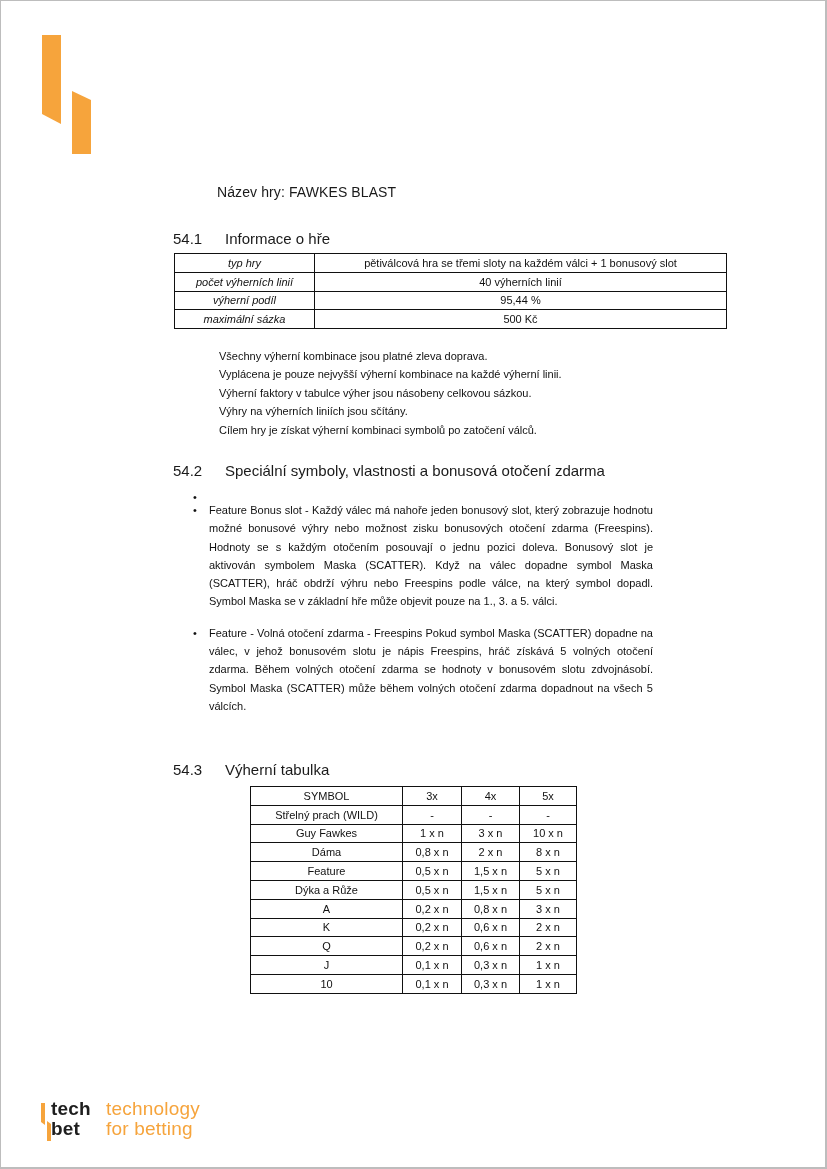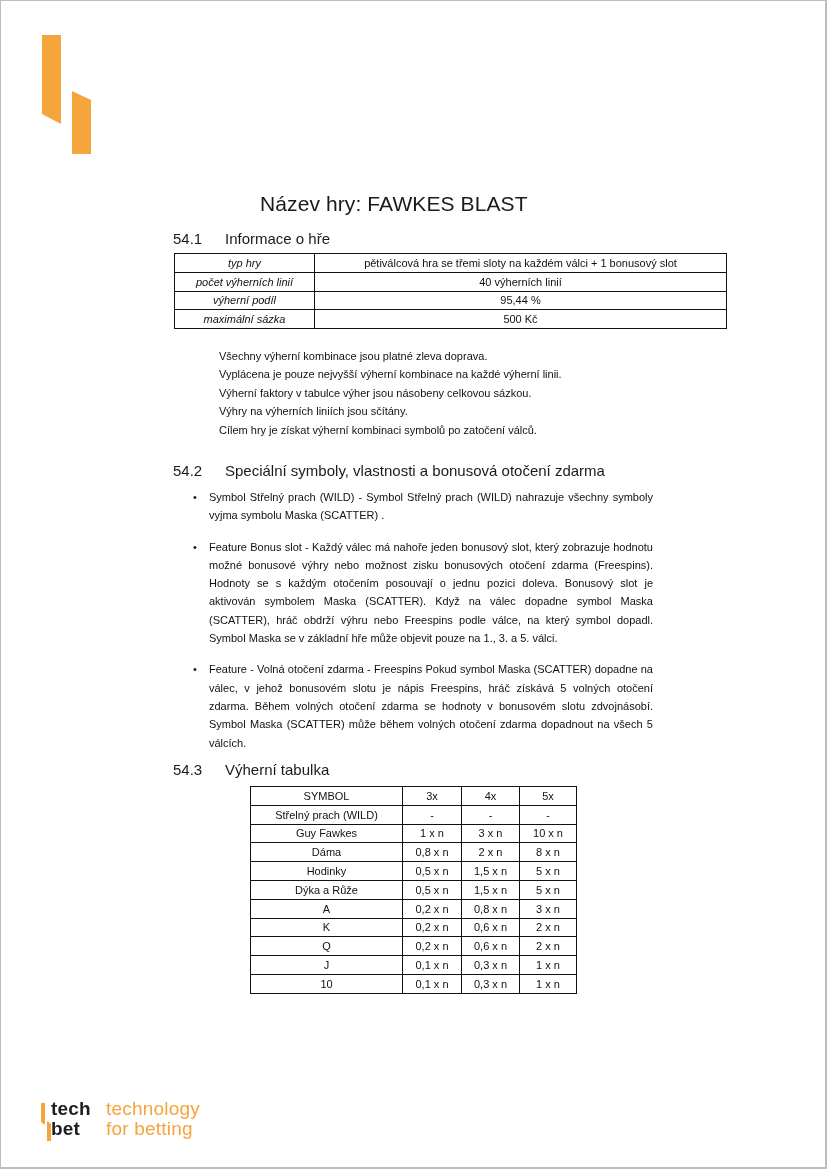--- a/index.html
+++ b/index.html
@@ -8,22 +8,22 @@
     .page {
       position: absolute; left: 0; top: 0; width: 827px; height: 1169px;
       border: 1px solid #bdbdbd; border-right-width: 2px; border-bottom-width: 2px;
       background: #fff;
     }
     
     .top-logo { position: absolute; left: 40px; top: 33px; width: 52px; height: 122px; }
     .top-logo svg { width: 100%; height: 100%; display: block; }
 
     .title {
-      position: absolute; left: 216px; top: 191px;
-      font-size: 21px; color: #1a1a1a; letter-spacing: 0.1px; margin-left: 43px;
+      position: absolute; left: 216px; top: 183px;
+      font-size: 14px; color: #1a1a1a; letter-spacing: 0.1px;
     }
     .sec-head {
       position: absolute; left: 172px; font-size: 15px; color: #1a1a1a;
     }
     .sec-head .num { display: inline-block; width: 52px; }
 
     table.info {
       position: absolute; left: 173px; top: 252px; width: 553px;
       border-collapse: collapse; font-size: 11px;
     }
@@ -118,21 +118,20 @@
     <p>Cílem hry je získat výherní kombinaci symbolů po zatočení válců.</p>
   </div>
 
   <div class="sec-head" style="top:461px;">
     <span class="num">54.2</span><span>Speciální symboly, vlastnosti a bonusová otočení zdarma</span>
   </div>
 
   <ul class="features">
     <li>
       <span class="bullet">•</span>
-      <span>Symbol Střelný prach (WILD) - Symbol Střelný prach (WILD) nahrazuje všechny symboly vyjma symbolu Maska (SCATTER) .</span>
     </li>
     <li>
       <span class="bullet">•</span>
       <span>Feature Bonus slot - Každý válec má nahoře jeden bonusový slot, který zobrazuje hodnotu možné bonusové výhry nebo možnost zisku bonusových otočení zdarma (Freespins). Hodnoty se s každým otočením posouvají o jednu pozici doleva. Bonusový slot je aktivován symbolem Maska (SCATTER). Když na válec dopadne symbol Maska (SCATTER), hráč obdrží výhru nebo Freespins podle válce, na který symbol dopadl. Symbol Maska se v základní hře může objevit pouze na 1., 3. a 5. válci.</span>
     </li>
     <li style="margin-bottom:0;">
       <span class="bullet">•</span>
       <span>Feature - Volná otočení zdarma - Freespins Pokud symbol Maska (SCATTER) dopadne na válec, v jehož bonusovém slotu je nápis Freespins, hráč získává 5 volných otočení zdarma. Během volných otočení zdarma se hodnoty v bonusovém slotu zdvojnásobí. Symbol Maska (SCATTER) může během volných otočení zdarma dopadnout na všech 5 válcích.</span>
     </li>
   </ul>
@@ -161,21 +160,21 @@
         <td>3 x n</td>
         <td>10 x n</td>
       </tr>
       <tr>
         <td>Dáma</td>
         <td>0,8 x n</td>
         <td>2 x n</td>
         <td>8 x n</td>
       </tr>
       <tr>
-        <td>Hodinky</td>
+        <td>Feature</td>
         <td>0,5 x n</td>
         <td>1,5 x n</td>
         <td>5 x n</td>
       </tr>
       <tr>
         <td>Dýka a Růže</td>
         <td>0,5 x n</td>
         <td>1,5 x n</td>
         <td>5 x n</td>
       </tr>

